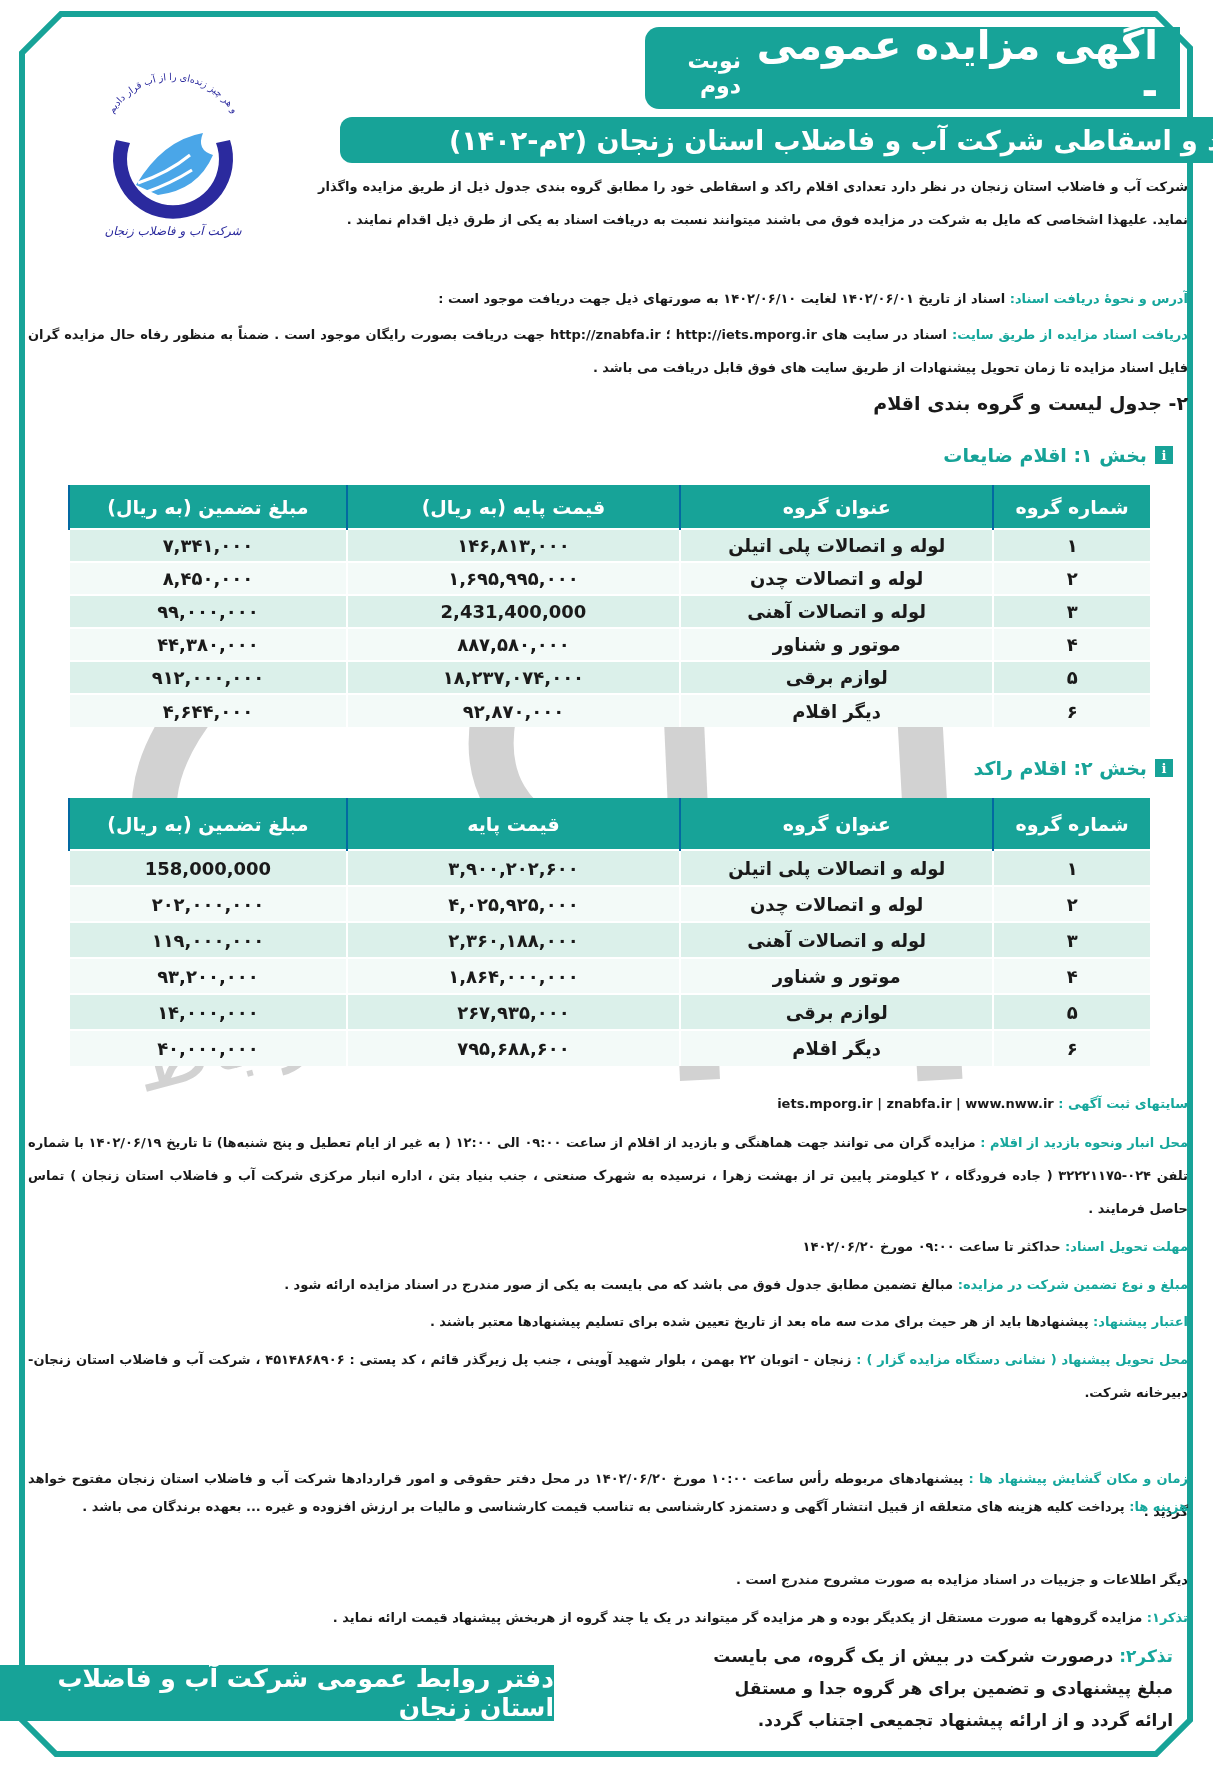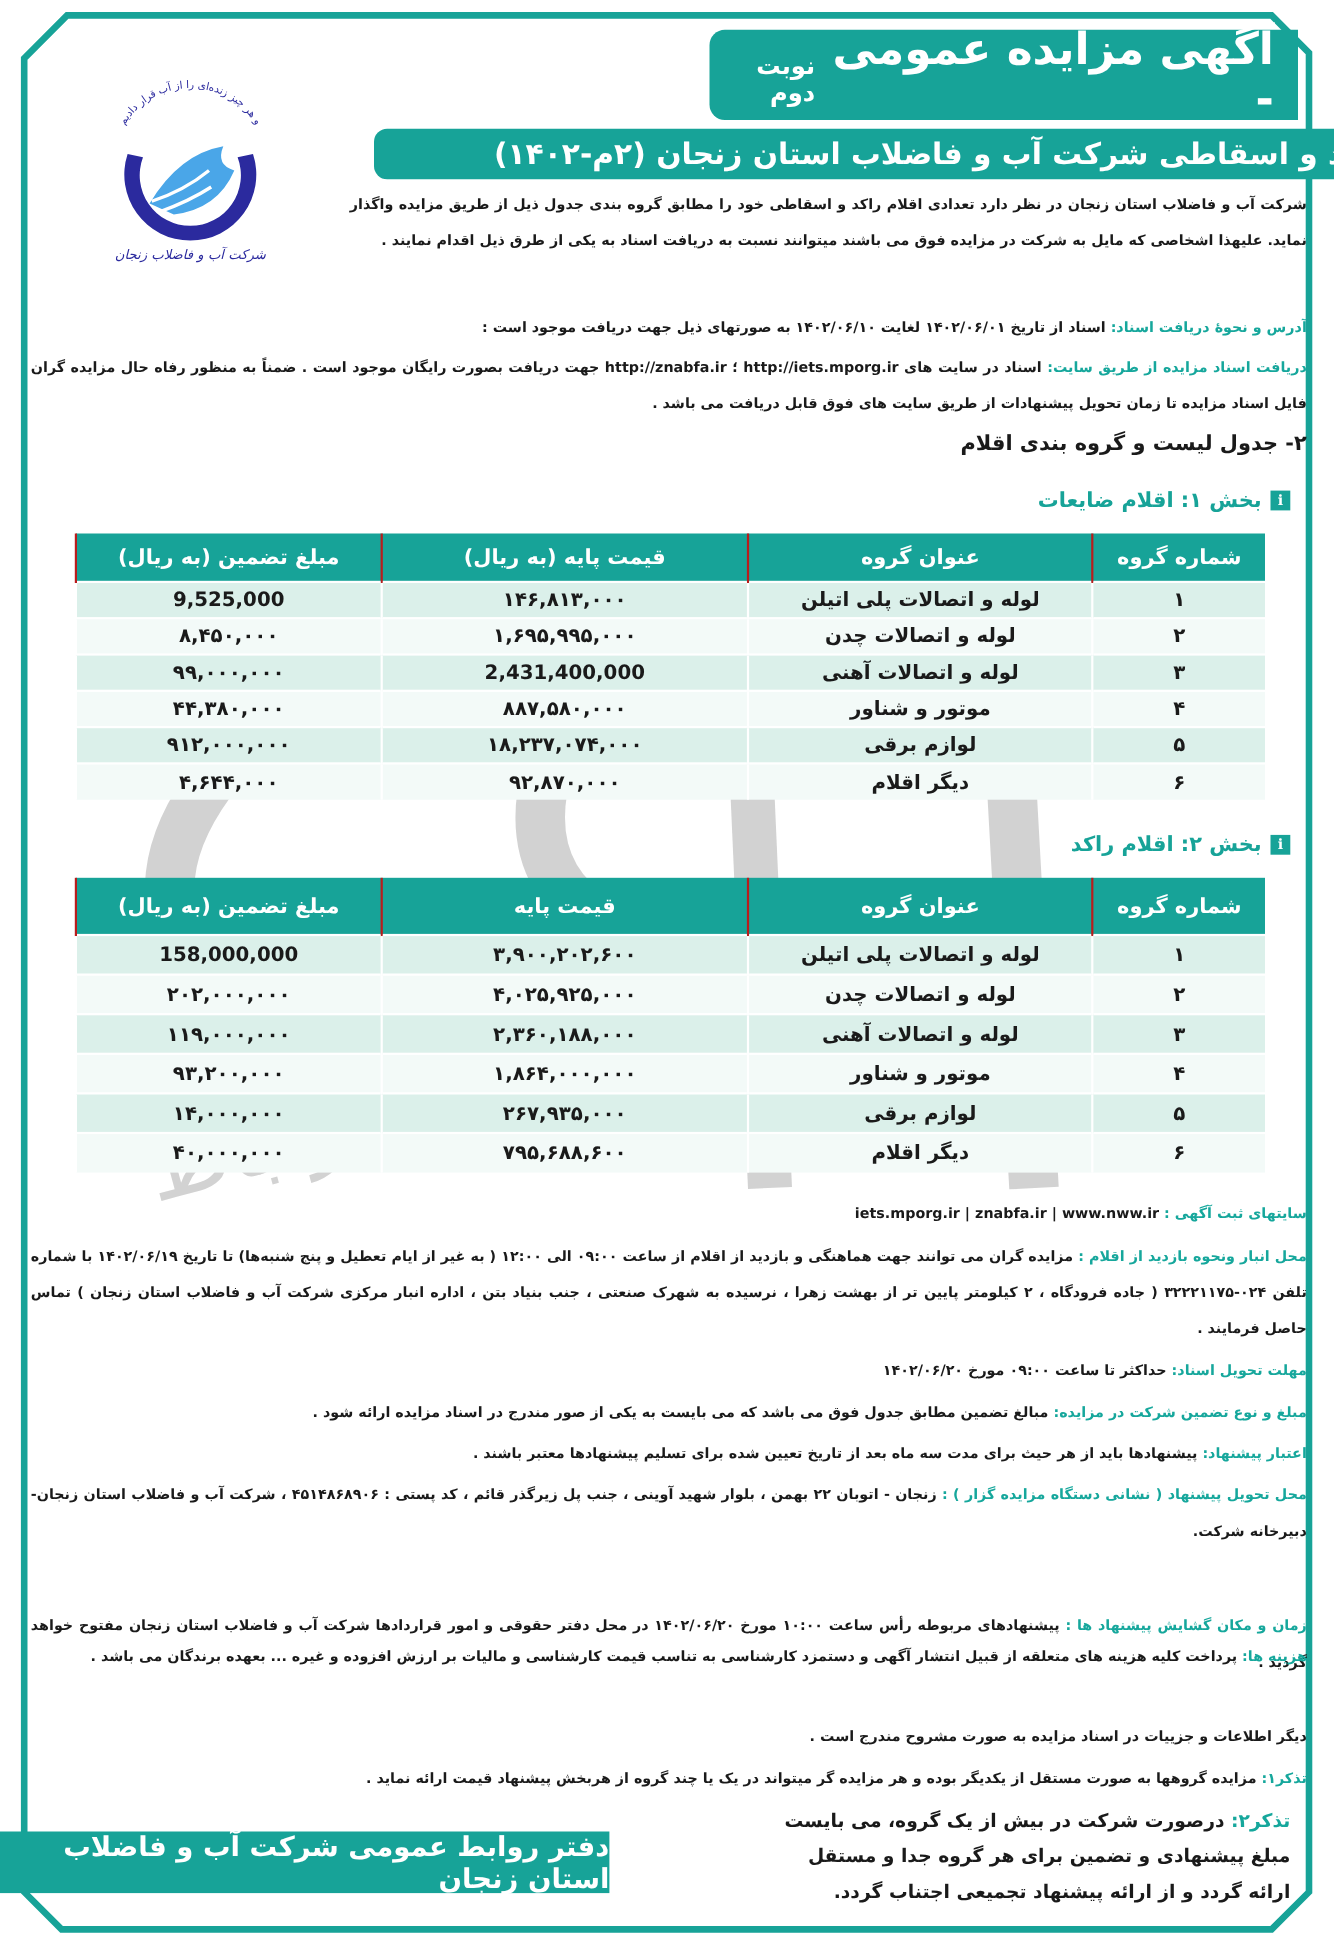--- a/index.html
+++ b/index.html
@@ -19,21 +19,21 @@
 
   .text { position: absolute; right: 25px; font-size: 13px; font-weight: bold; line-height: 33px; text-align: justify; }
   .lbl { color: #16a79c; }
   .intro { top: 170px; width: 870px; }
   .p { width: 1160px; }
 
   .section-head { position: absolute; right: 40px; font-size: 19px; font-weight: bold; color: #17a398; display: flex; align-items: center; gap: 8px; }
   .info-icon { width: 18px; height: 18px; background: #17a398; color: #fff; font-size: 13px; font-weight: bold; display: inline-flex; align-items: center; justify-content: center; font-family: "DejaVu Serif", serif; }
 
   table.grid { position: absolute; left: 68px; width: 1082px; border-collapse: collapse; font-size: 18px; font-weight: bold; }
-  table.grid th { background: #17a398; color: #fff; height: 44px; border-left: 2px solid #b91c1c; font-size: 19px; }
+  table.grid th { background: #17a398; color: #fff; height: 44px; border-left: 2px solid #0369a1; font-size: 19px; }
   table.grid td { text-align: center; height: 33px; border-left: 2px solid #fff; border-top: 2px solid #fff; }
   table.grid tr:nth-child(odd) td { background: #dbf0ea; }
   table.grid tr:nth-child(even) td { background: #f3faf8; }
   table.grid .c-num { width: 150px; }
   table.grid .c-title { width: 300px; }
   table.grid .c-base { width: 319px; }
   table.grid .c-guar { width: 266px; }
   table.t2 th { height: 52px; }
   table.t2 td { height: 36px; }
 
@@ -106,21 +106,21 @@
       <th class="c-title">عنوان گروه</th>
       <th class="c-base">قیمت پایه (به ریال)</th>
       <th class="c-guar">مبلغ تضمین (به ریال)</th>
     </tr>
   </thead>
   <tbody>
     <tr>
         <td>۱</td>
         <td>لوله و اتصالات پلی اتیلن</td>
         <td>۱۴۶,۸۱۳,۰۰۰</td>
-        <td>9,525,000</td>
+        <td>۷,۳۴۱,۰۰۰</td>
       </tr>
     <tr>
         <td>۲</td>
         <td>لوله و اتصالات چدن</td>
         <td>۱,۶۹۵,۹۹۵,۰۰۰</td>
         <td>۸,۴۵۰,۰۰۰</td>
       </tr>
     <tr>
         <td>۳</td>
         <td>لوله و اتصالات آهنی</td>

